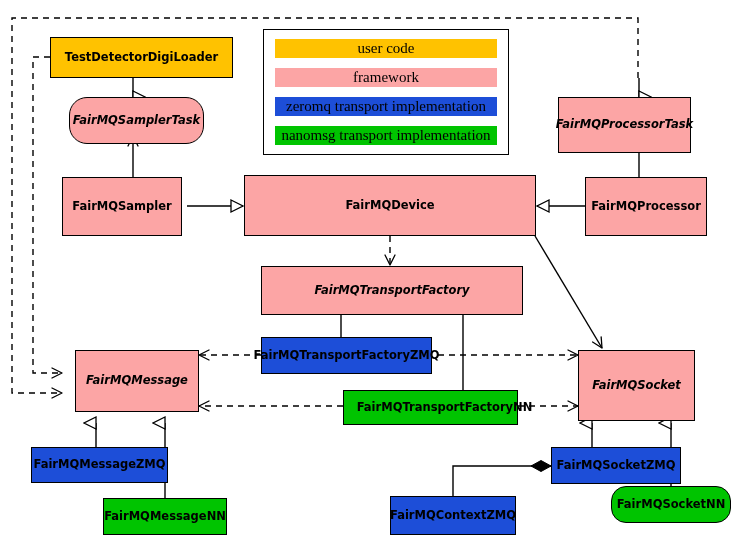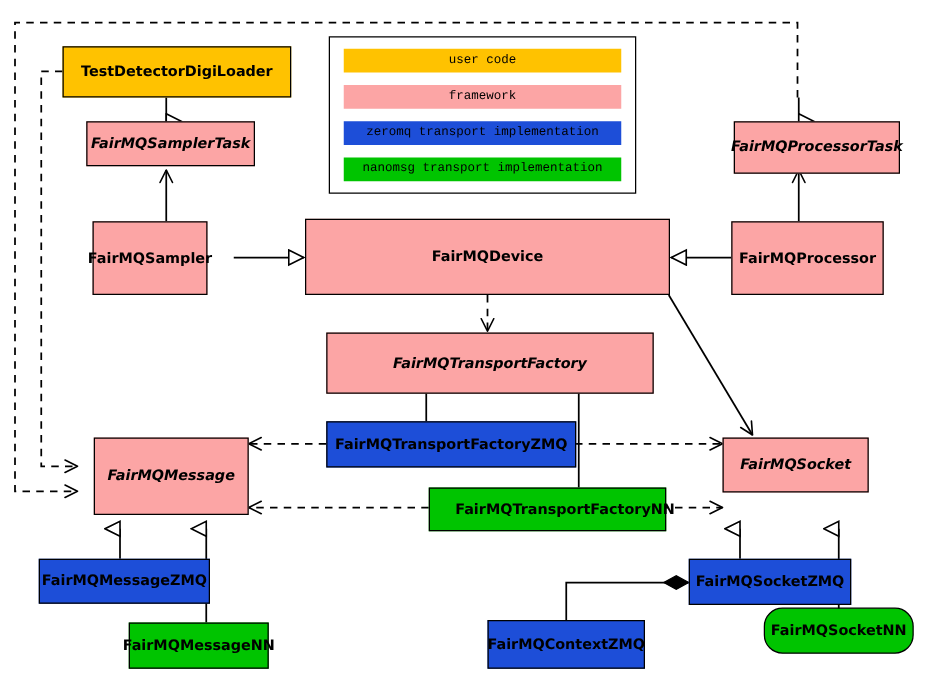--- a/index.html
+++ b/index.html
@@ -28,22 +28,22 @@
 
   
   #legend{
     position:absolute;left:263px;top:29px;width:246px;height:126px;
     background:#ffffff;border:1.6px solid #000;box-sizing:border-box;
     z-index:4;padding:9px 11px;display:flex;flex-direction:column;
     justify-content:space-between;
   }
   .legend-row{
     height:19px;display:flex;align-items:center;justify-content:center;
-    font-size:10px;font-weight:normal;color:#000;
-    font-family:Liberation Mono, monospace;
+    font-size:15px;font-weight:normal;color:#000;
+    font-family:Liberation Serif, serif;
   }
 </style>
 </head>
 <body>
 
 <div id="diagram">
 
   <svg id="edges" viewBox="0 0 748 549" xmlns="http://www.w3.org/2000/svg">
     <defs>
 
@@ -113,43 +113,43 @@
   <div id="legend">
     <div class="legend-row c-user">user code</div>
     <div class="legend-row c-framework">framework</div>
     <div class="legend-row c-zmq">zeromq transport implementation</div>
     <div class="legend-row c-nn">nanomsg transport implementation</div>
   </div>
 
   <div class="node c-user" style="left:50px;top:37px;width:183px;height:41px;">TestDetectorDigiLoader</div>
 
 
-  <div class="node c-framework abstract" style="left:69px;top:97px;width:135px;height:36px;">FairMQSamplerTask</div>
+  <div class="node c-framework abstract" style="left:69px;top:97px;width:135px;height:47px;border-radius:18px;">FairMQSamplerTask</div>
 
-  <div class="node c-framework abstract" style="left:587px;top:97px;width:133px;height:42px;">FairMQProcessorTask</div>
+  <div class="node c-framework abstract" style="left:558px;top:97px;width:133px;height:56px;">FairMQProcessorTask</div>
 
-  <div class="node c-framework" style="left:74px;top:177px;width:92px;height:59px;">FairMQSampler</div>
+  <div class="node c-framework" style="left:62px;top:177px;width:120px;height:59px;">FairMQSampler</div>
 
   <div class="node c-framework" style="left:244px;top:175px;width:292px;height:61px;">FairMQDevice</div>
 
   <div class="node c-framework" style="left:585px;top:177px;width:122px;height:59px;">FairMQProcessor</div>
 
   <div class="node c-framework abstract" style="left:261px;top:266px;width:262px;height:49px;">FairMQTransportFactory</div>
 
-  <div class="node c-zmq" style="left:261px;top:337px;width:200px;height:37px;">FairMQTransportFactoryZMQ</div>
+  <div class="node c-zmq" style="left:261px;top:337px;width:171px;height:37px;">FairMQTransportFactoryZMQ</div>
 
-  <div class="node c-nn" style="left:343px;top:390px;width:190px;height:35px;padding-left:32px;">FairMQTransportFactoryNN</div>
+  <div class="node c-nn" style="left:343px;top:390px;width:175px;height:35px;padding-left:32px;">FairMQTransportFactoryNN</div>
 
   <div class="node c-framework abstract" style="left:75px;top:350px;width:124px;height:62px;">FairMQMessage</div>
 
-  <div class="node c-framework abstract" style="left:578px;top:350px;width:117px;height:44px;">FairMQSocket</div>
+  <div class="node c-framework abstract" style="left:578px;top:350px;width:117px;height:71px;">FairMQSocket</div>
 
   <div class="node c-zmq" style="left:31px;top:447px;width:137px;height:36px;">FairMQMessageZMQ</div>
 
-  <div class="node c-nn" style="left:103px;top:498px;width:112px;height:37px;">FairMQMessageNN</div>
+  <div class="node c-nn" style="left:103px;top:498px;width:124px;height:37px;">FairMQMessageNN</div>
 
   <div class="node c-zmq" style="left:551px;top:447px;width:130px;height:37px;">FairMQSocketZMQ</div>
 
   <div class="node c-nn" style="left:611px;top:486px;width:120px;height:37px;border-radius:15px;">FairMQSocketNN</div>
 
   <div class="node c-zmq" style="left:390px;top:496px;width:126px;height:39px;">FairMQContextZMQ</div>
 
 </div>
 
 </body></html>

